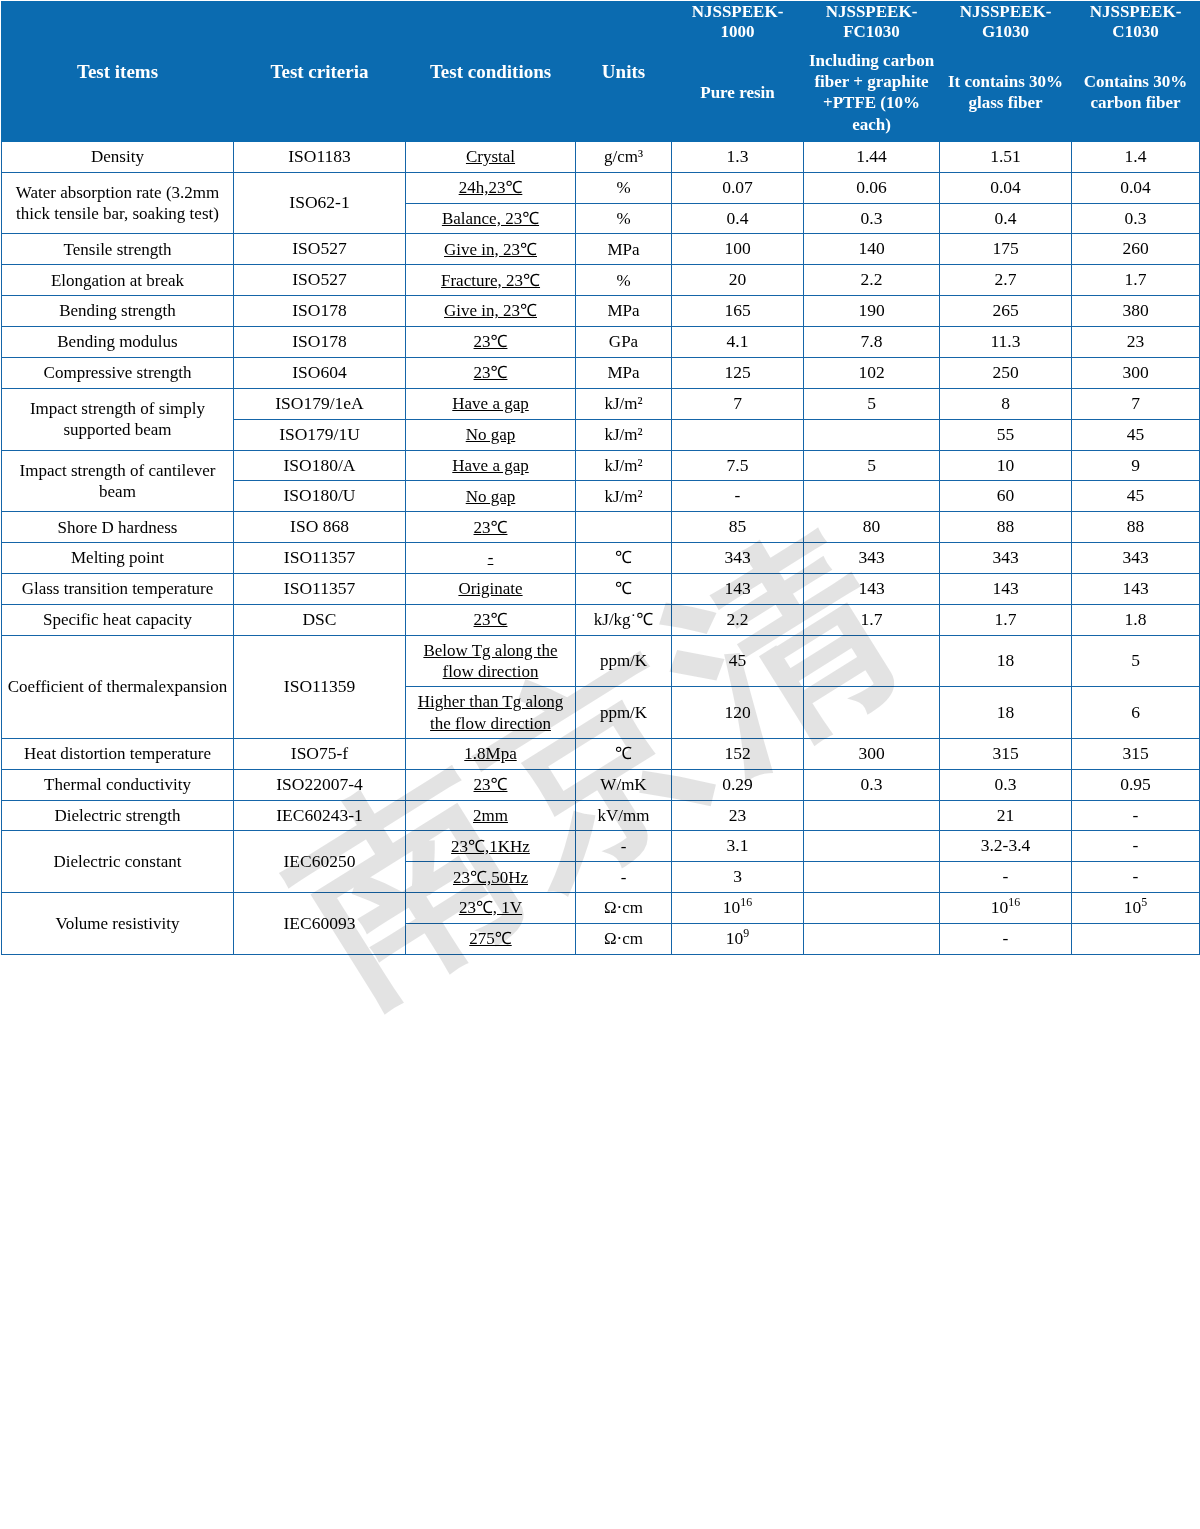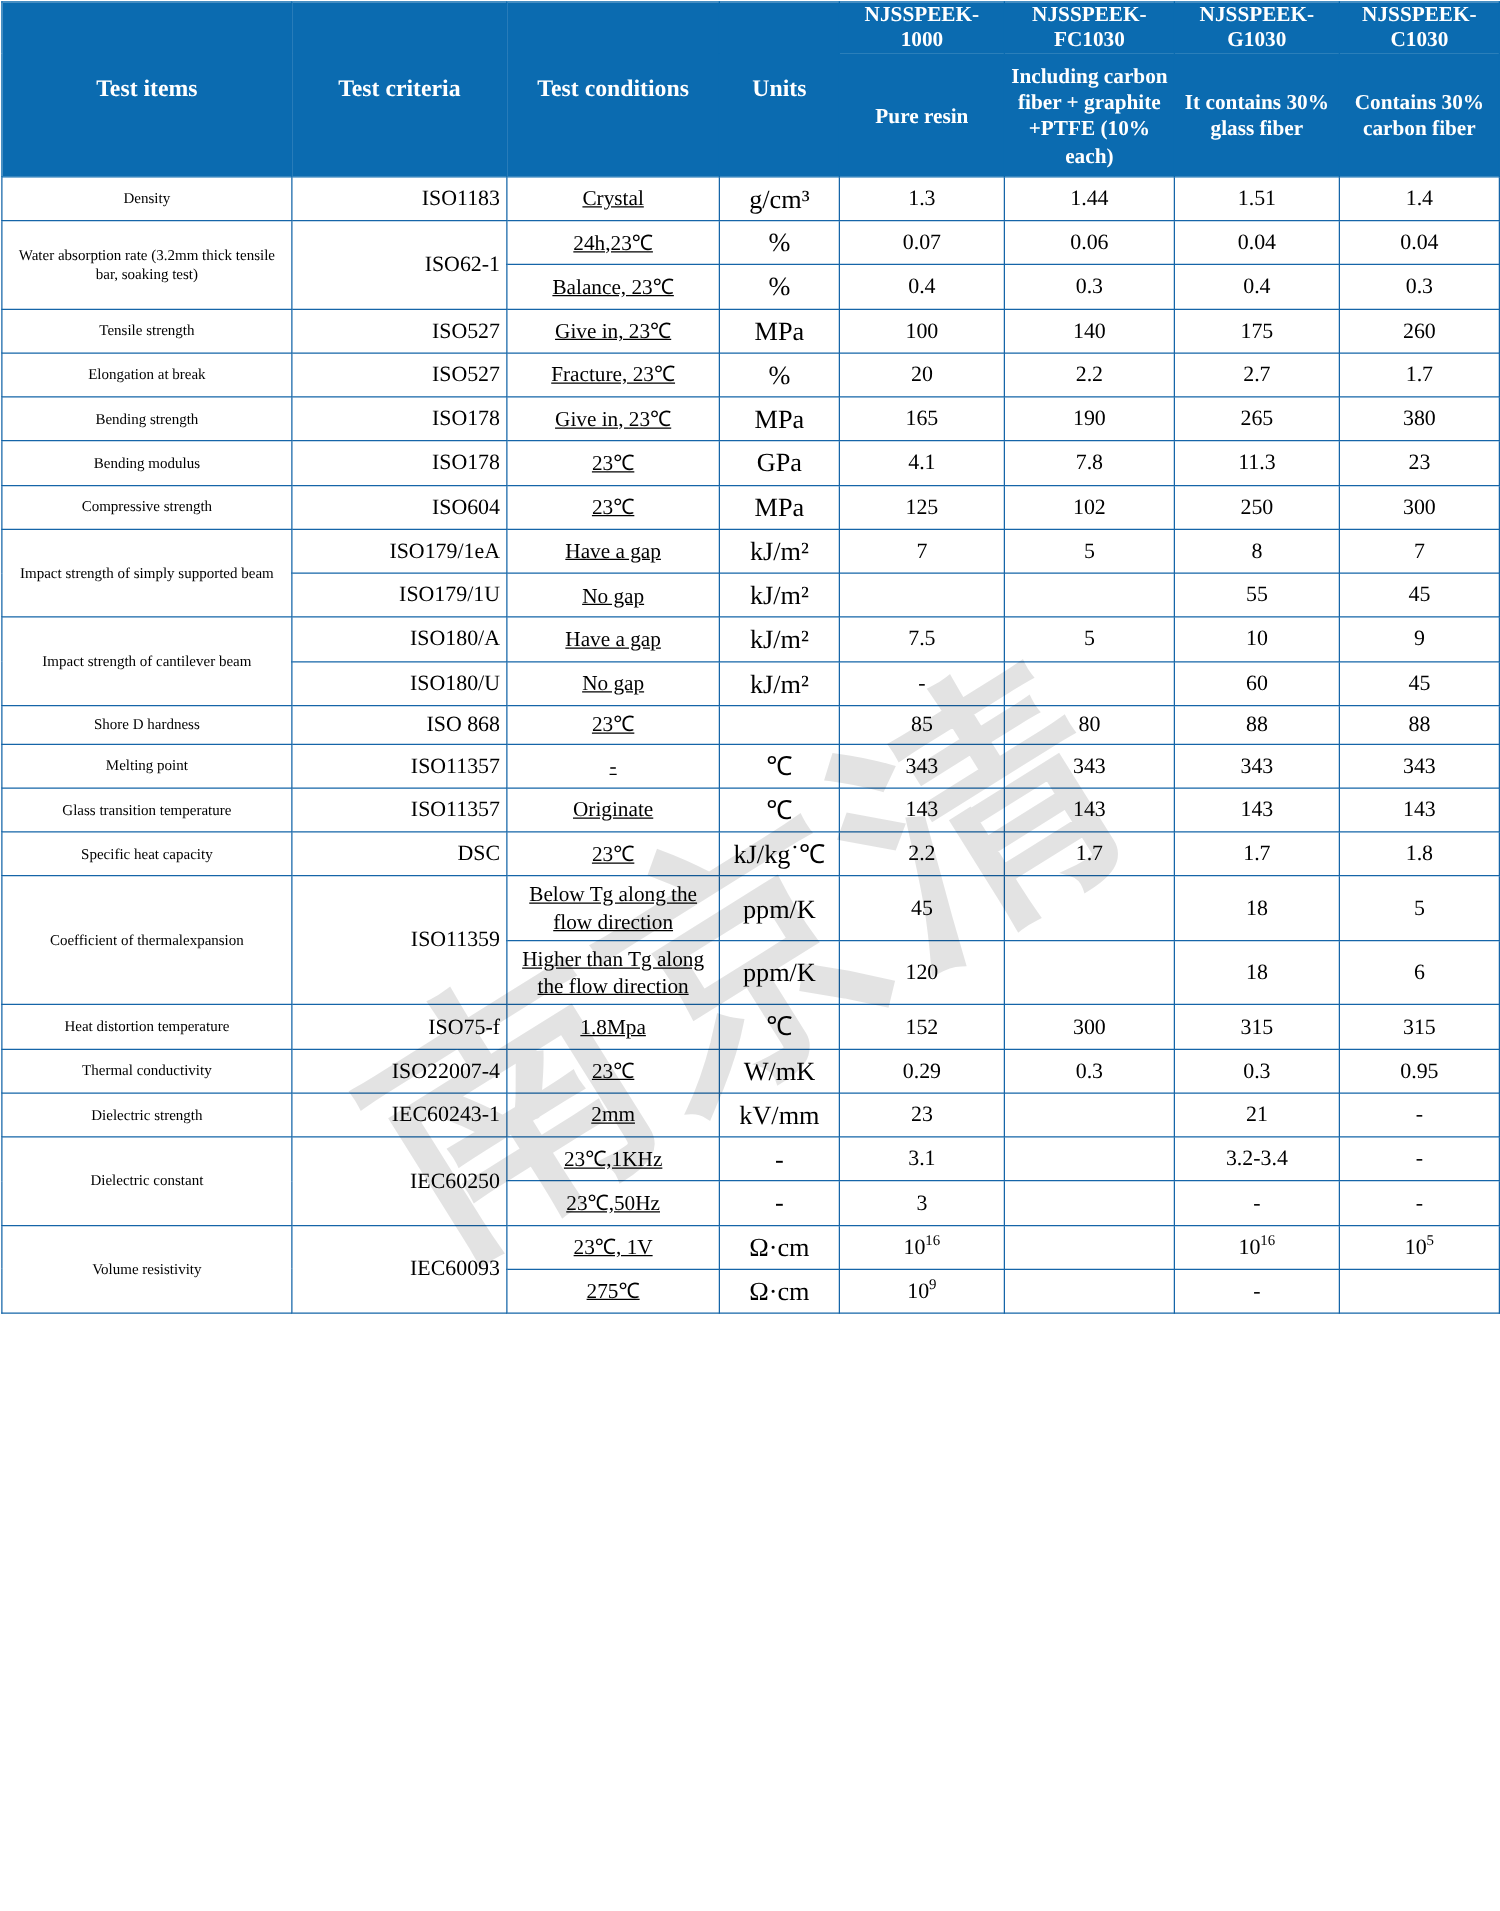--- a/index.html
+++ b/index.html
@@ -68,24 +68,24 @@
   thead th.prod {
     font-size: 17px;
     padding: 0 4px;
     line-height: 1.2;
   }
   thead th.prod-sub {
     font-size: 17px;
     padding: 6px 4px;
     line-height: 1.25;
   }
-  td.item { font-size: 12px; }
-  td.crit { font-size: 17.5px; text-align: right; }
+  td.item { font-size: 17px; }
+  td.crit { font-size: 17.5px; }
   td.cond { font-size: 17px; text-decoration: underline; }
-  td.unit { font-size: 21px; margin-top: 28px; }
+  td.unit { font-size: 17px; margin-top: 28px; }
   td.val  { font-size: 17.5px; }
   sup { font-size: 0.68em; vertical-align: super; line-height: 0; }
   .tbl-wrap { position: relative; }
 </style>
 </head>
 <body>
 
 <div class="watermark">南京清</div>
 
 <div class="tbl-wrap">

